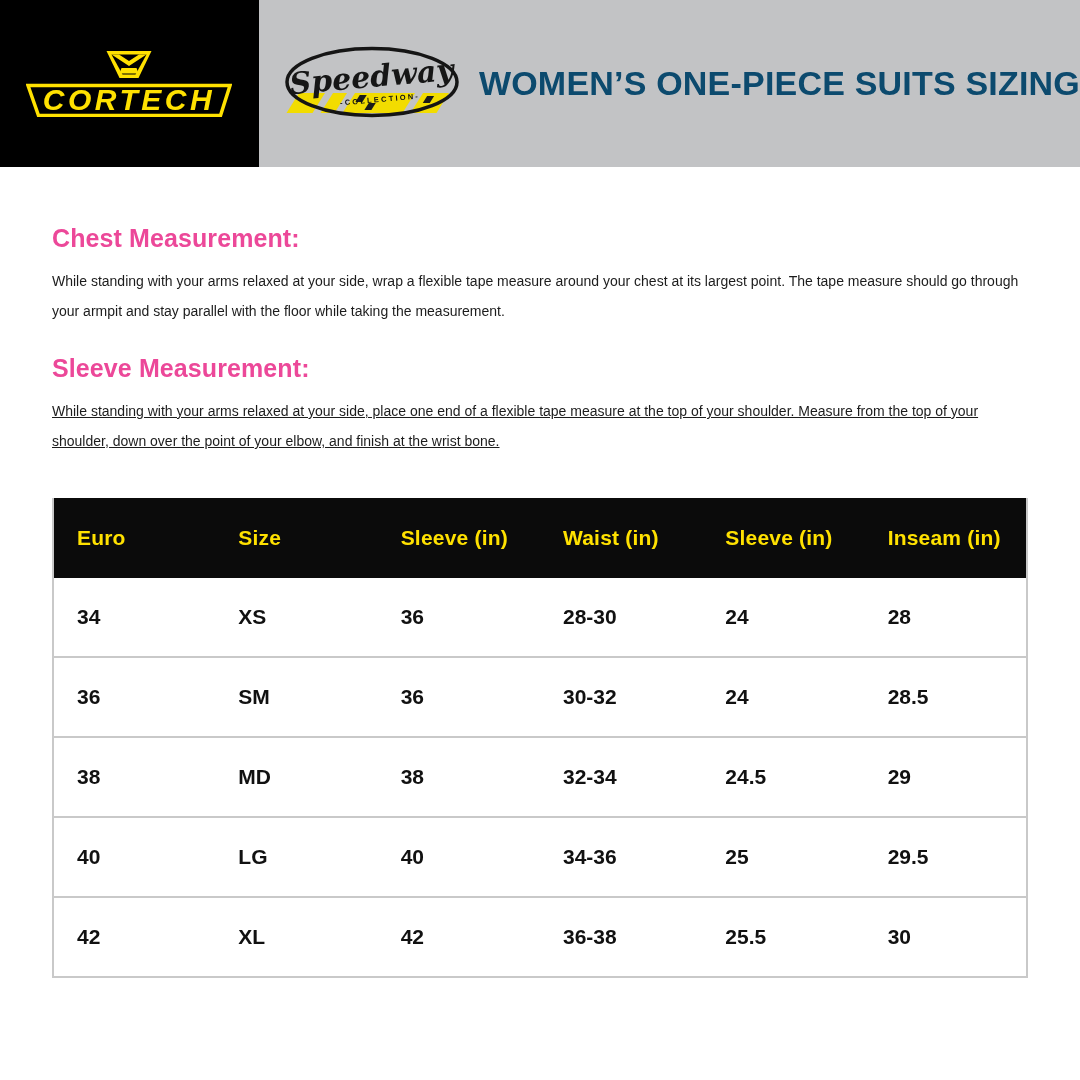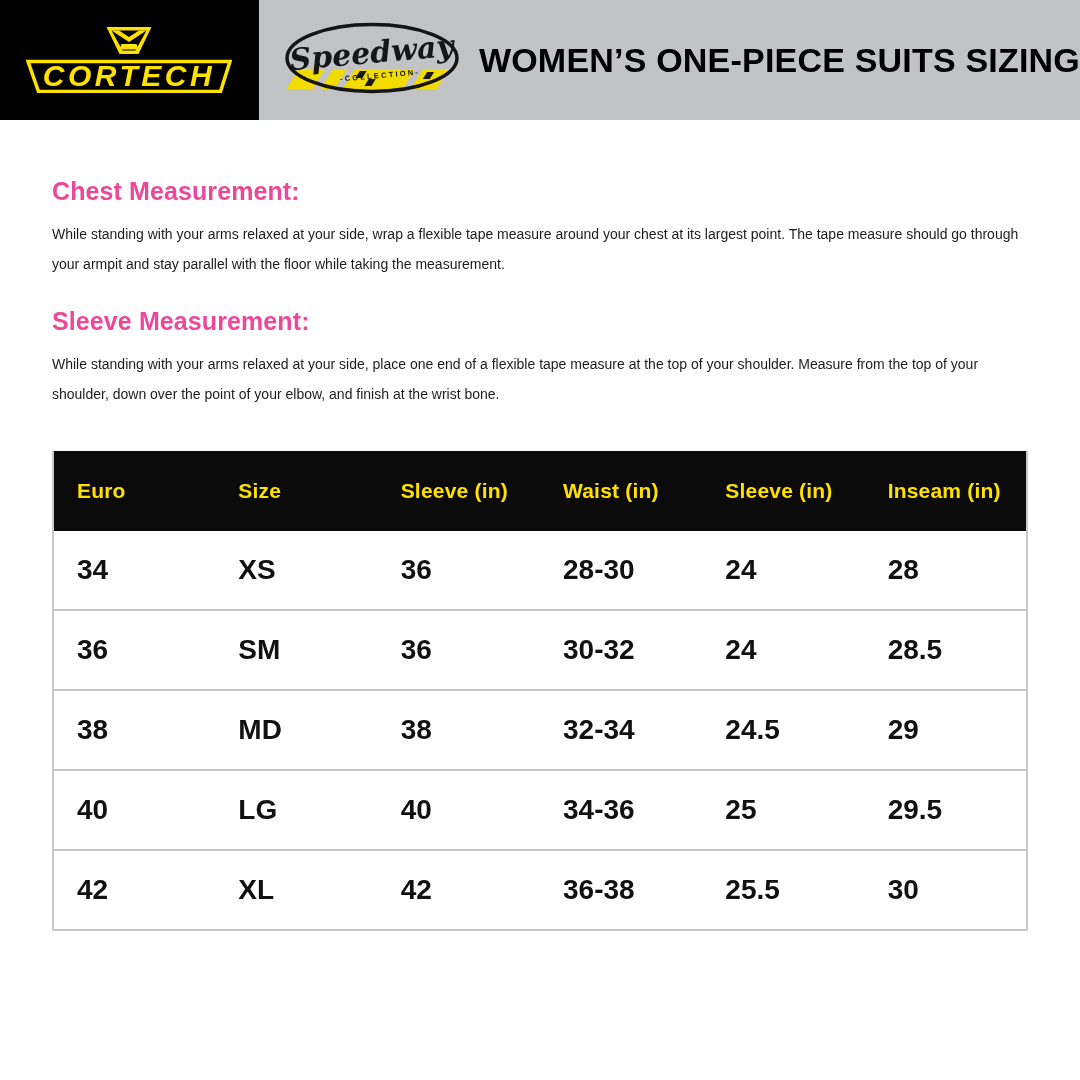--- a/index.html
+++ b/index.html
@@ -5,62 +5,62 @@
   html, body { margin:0; padding:0; background:#ffffff; }
   body {
     width:1080px; height:1080px;
     font-family:"Liberation Sans", "DejaVu Sans", sans-serif;
     color:#1c1c1c;
     overflow:hidden;
   }
   .page { width:1080px; height:1080px; }
 
   
-  .header { height:120px; display:flex; }
+  .header { height:167px; display:flex; }
   .brand-panel {
     width:287px; background:#000000;
     display:flex; align-items:center; justify-content:center;
   }
   .header-right {
     flex:1; background:#c2c3c5;
     display:flex; align-items:center;
   }
   .speedway-svg { margin-left:24px; flex:0 0 auto; }
   .page-title {
-    font-size:34px; font-weight:bold; color:#000000;
+    font-size:34px; font-weight:bold; color:#0c4a6e;
     margin:0 0 0 18px; letter-spacing:0.2px; white-space:nowrap;
   }
 
   
   .content { padding:57px 52px 0 52px; }
   .section h2 {
     font-size:25px; font-weight:bold; color:#ec4899;
     margin:0 0 13px 0; letter-spacing:0.1px;
   }
   .section p {
     font-size:14px; line-height:30px; color:#1c1c1c;
     margin:0 0 28px 0; max-width:980px;
   }
-  .section.last p { margin-bottom:7px; }
+  .section.last p { margin-bottom:7px;text-decoration:underline; }
 
   
   .size-table {
     width:976px; margin-top:42px;
     border-collapse:collapse; table-layout:fixed;
     border-left:2px solid #c9c9c9; border-right:2px solid #c9c9c9;
     border-bottom:2px solid #c9c9c9;
     padding-left:36px;
   }
   .size-table thead th {
     background:#0b0b0b; color:#ffe100;
     font-size:21px; font-weight:bold; text-align:left;
     height:80px; padding:0 0 0 23px; letter-spacing:0.2px;
   }
   .size-table tbody td {
-    font-size:28px; font-weight:bold; color:#111111;
+    font-size:21px; font-weight:bold; color:#111111;
     text-align:left; height:78px; padding:0 0 0 23px;
     border-bottom:2px solid #c9c9c9;
     margin-left:36px;
   }
   .size-table tbody tr:last-child td { border-bottom:none; }
 </style>
 </head>
 <body>
 
 <div class="page">

